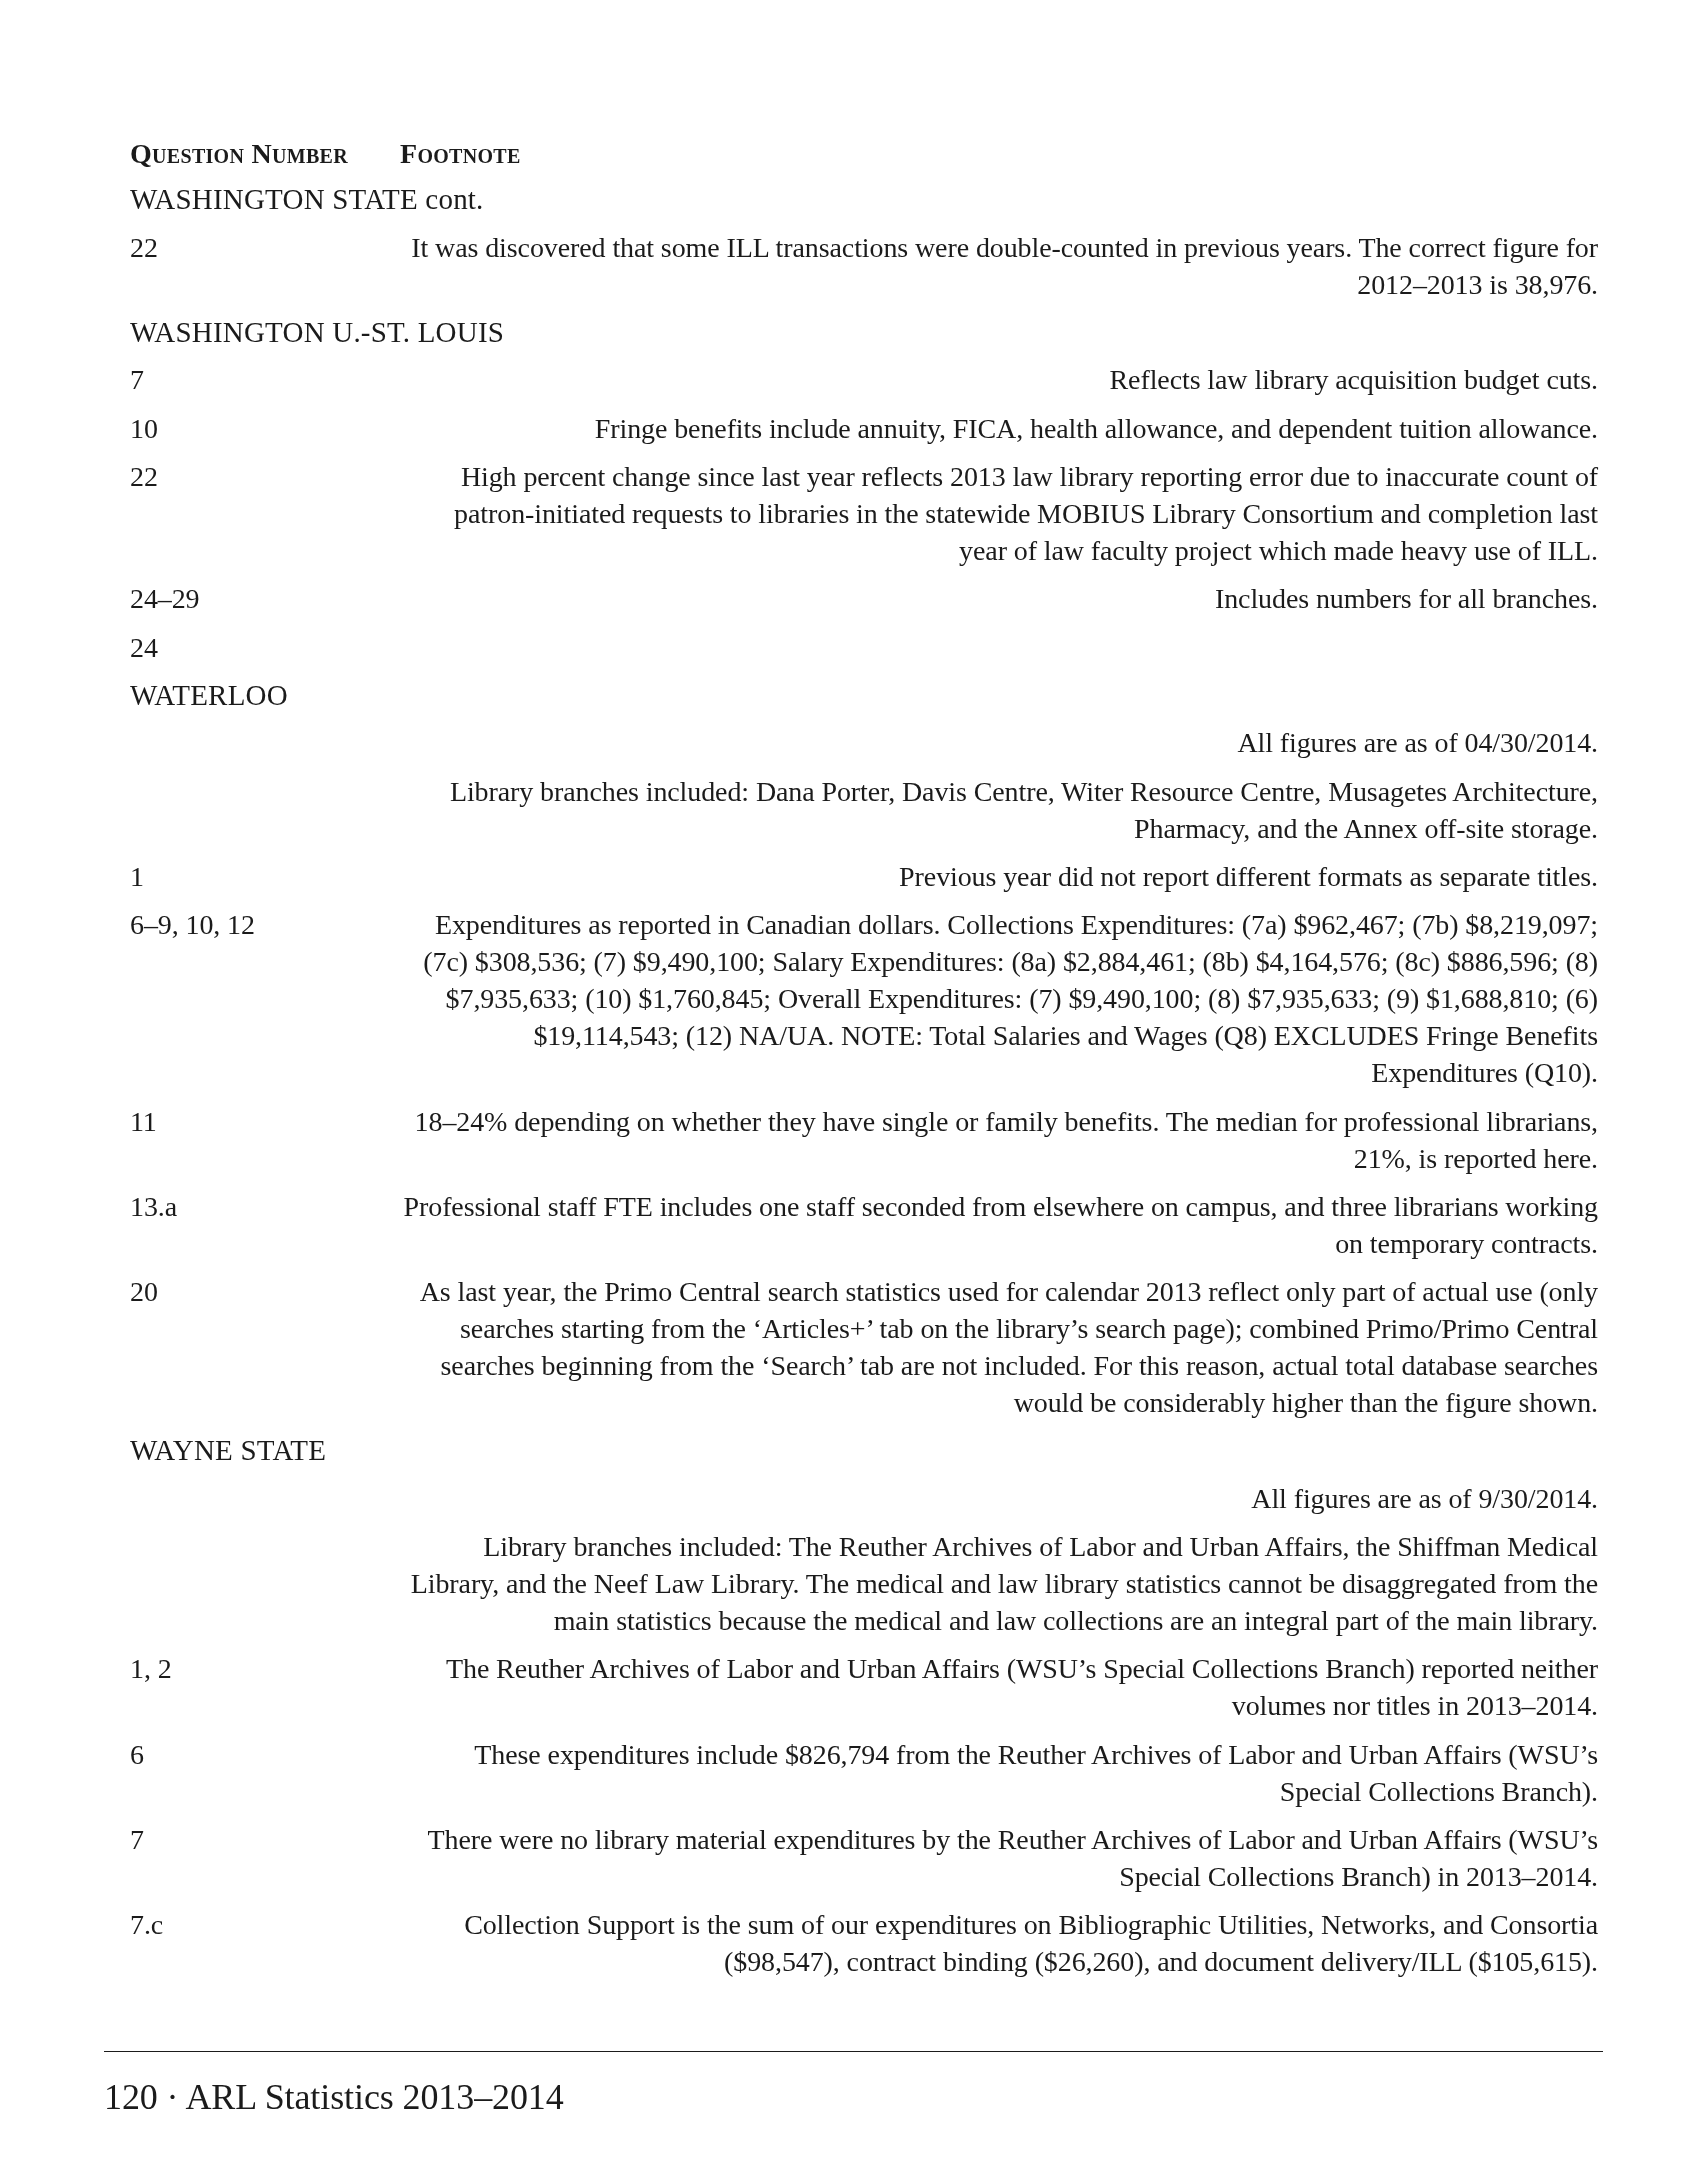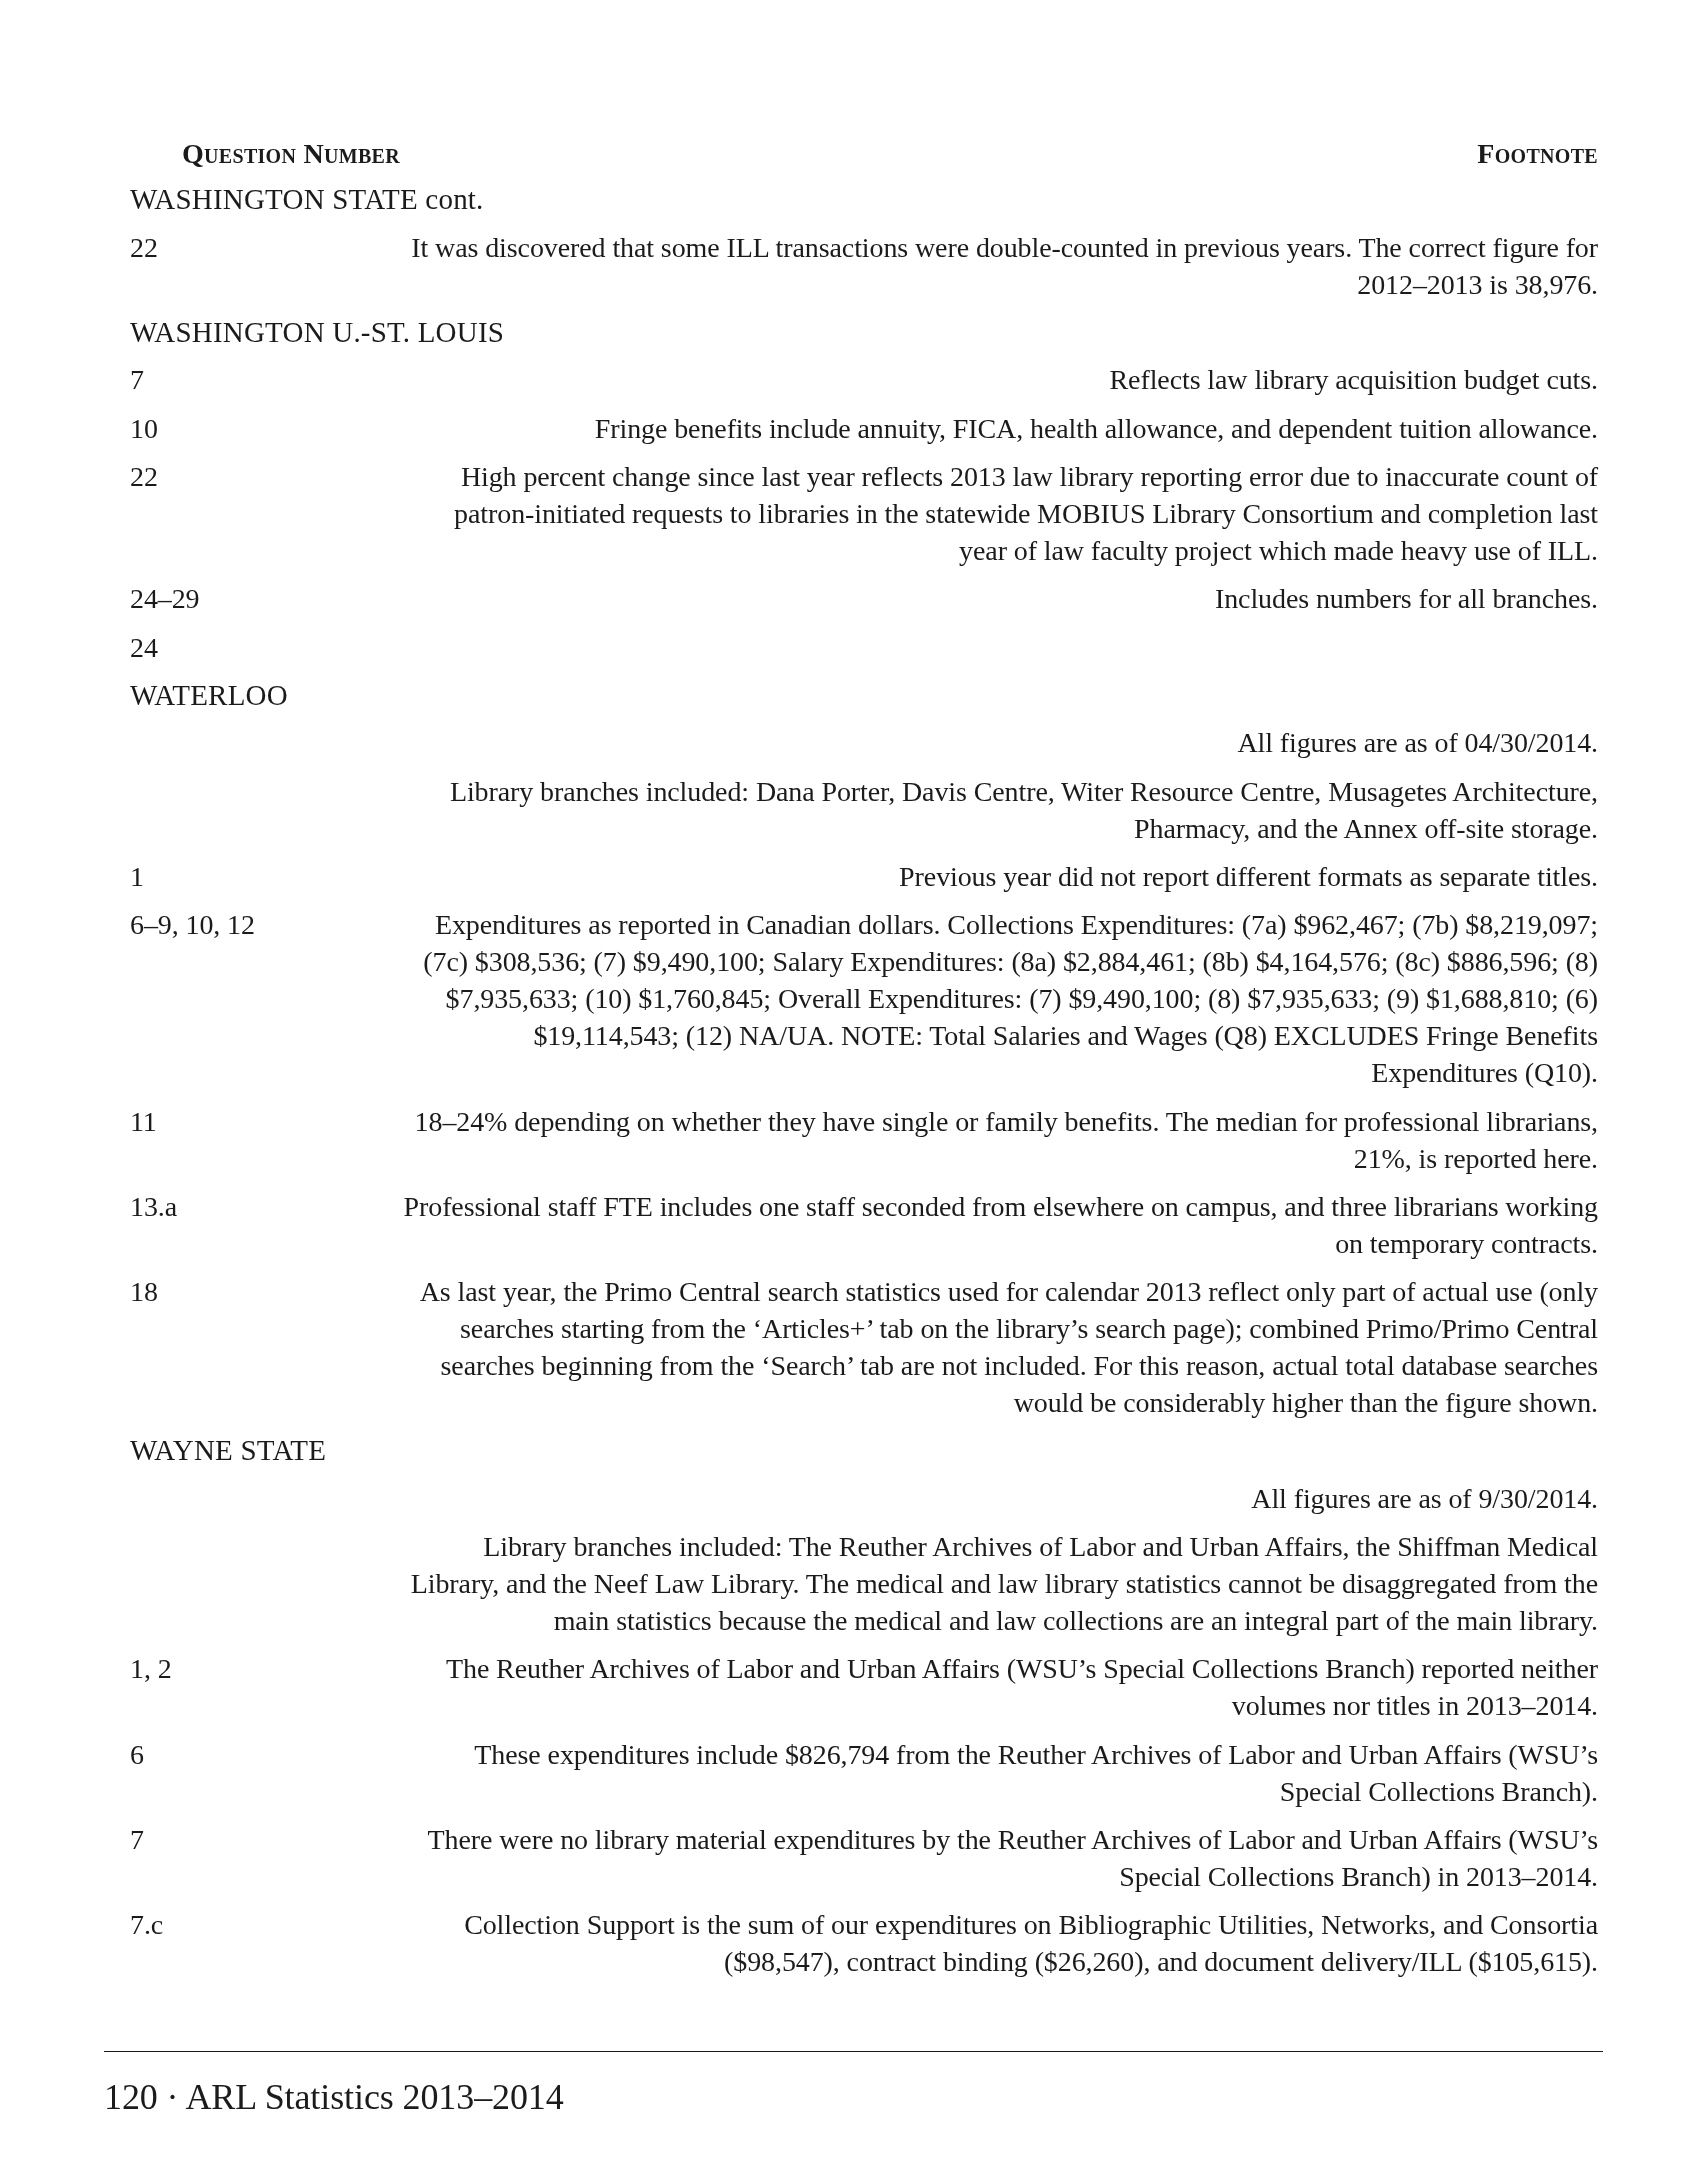--- a/index.html
+++ b/index.html
@@ -23,21 +23,20 @@
   }
   .content {
     flex: 1 1 auto;
     font-size: 28px;
     line-height: 37px;
     letter-spacing: -0.1px;
   }
   .header-row {
     display: flex;
     margin-bottom: 9.4px;
-    text-align: right;
   }
   .header-cell {
     font-variant-caps: small-caps;
     font-weight: bold;
     letter-spacing: 0.3px;
   }
   .col-num {
     flex: 0 0 270px;
     width: 270px;
   }
@@ -152,21 +151,21 @@
     <div class="entry-num">11</div>
     <div class="entry-text">18–24% depending on whether they have single or family benefits. The median for professional librarians, 21%, is reported here.</div>
   </div>
 
   <div class="entry-row">
     <div class="entry-num">13.a</div>
     <div class="entry-text">Professional staff FTE includes one staff seconded from elsewhere on campus, and three librarians working on temporary contracts.</div>
   </div>
 
   <div class="entry-row">
-    <div class="entry-num">18</div>
+    <div class="entry-num">20</div>
     <div class="entry-text">As last year, the Primo Central search statistics used for calendar 2013 reflect only part of actual use (only searches starting from the ‘Articles+’ tab on the library’s search page); combined Primo/Primo Central searches beginning from the ‘Search’ tab are not included. For this reason, actual total database searches would be considerably higher than the figure shown.</div>
   </div>
 </div>
   </section>
 
   <section>
     <h2 class="section-title">WAYNE STATE</h2>
     <div>
   <div class="entry-row">
     <div class="entry-num"></div>

